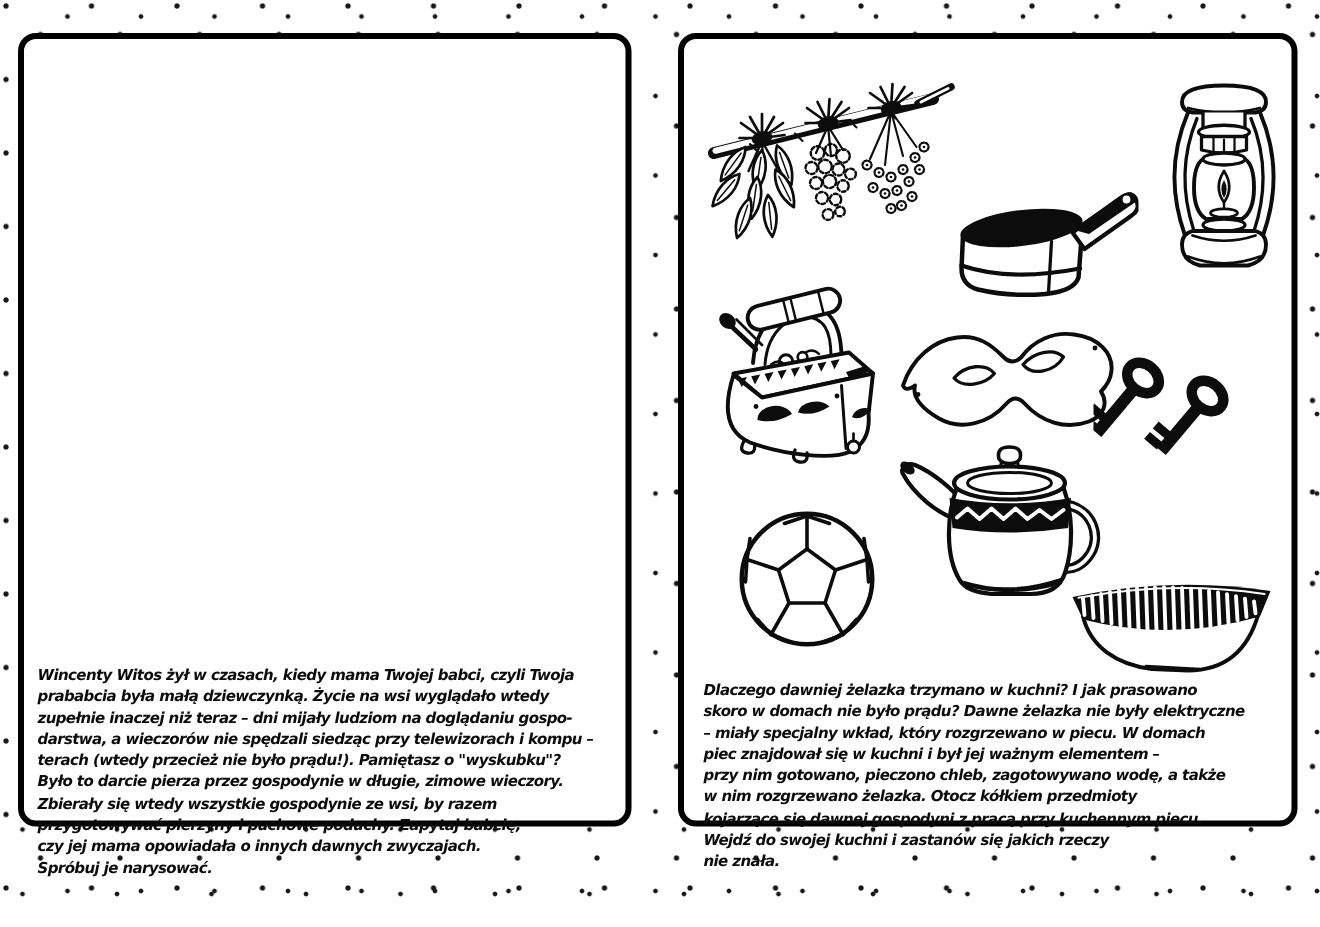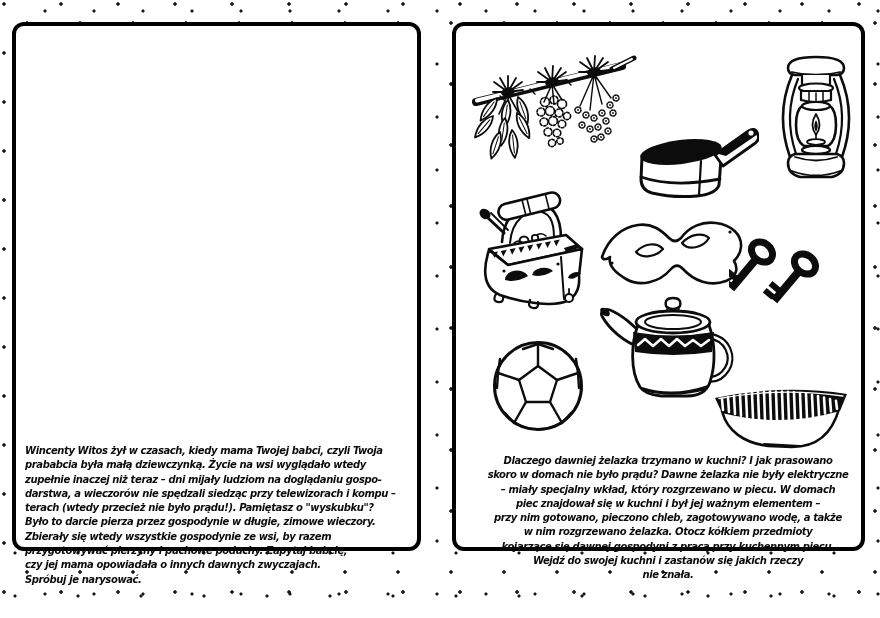--- a/index.html
+++ b/index.html
@@ -20,21 +20,21 @@
     border:4px solid #000;border-radius:12px;box-sizing:border-box;
   }
   #left-page{left:12px;width:409px;}
   #right-page{left:452px;width:413px;}
   .para{
     position:absolute;font-weight:bold;font-style:italic;
     font-size:10px;line-height:14.3px;letter-spacing:-0.4px;
     color:#0b0b0b;white-space:pre-line;
   }
   #left-text{left:9px;top:418px;width:402px;}
-  #right-text{left:13px;top:428px;width:398px;text-align:center;}
+  #right-text{left:13px;top:428px;width:398px;}
   .illus{position:absolute;}
   .o{stroke:#0c0c0c;fill:none;stroke-linecap:round;stroke-linejoin:round;}
   .w{stroke:#0c0c0c;fill:#ffffff;stroke-linecap:round;stroke-linejoin:round;}
   .k{fill:#0c0c0c;stroke:none;}
   .wl{stroke:#ffffff;fill:none;stroke-linecap:round;stroke-linejoin:round;}
 </style>
 </head>
 <body>
 
 <div class="scan">

